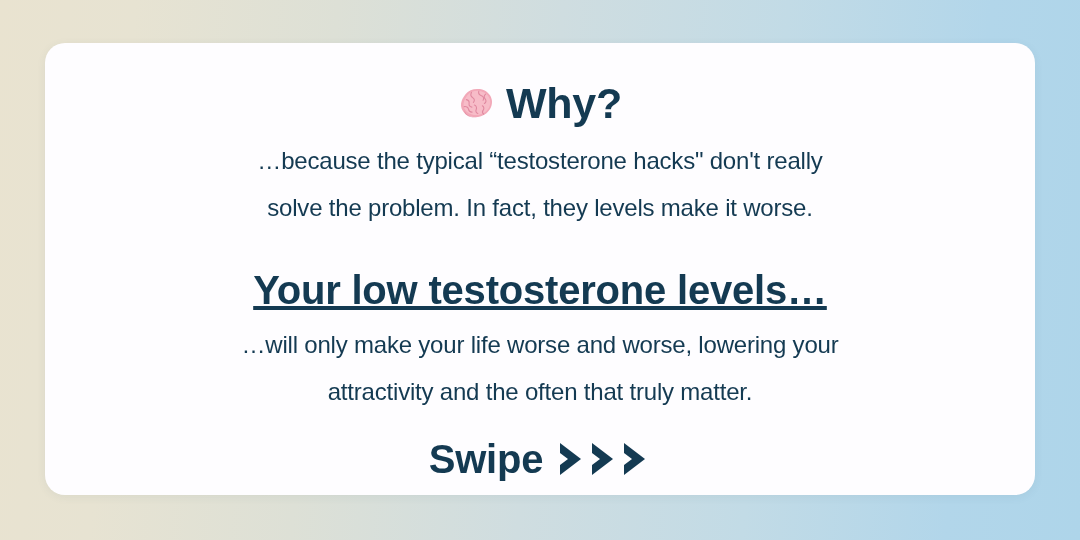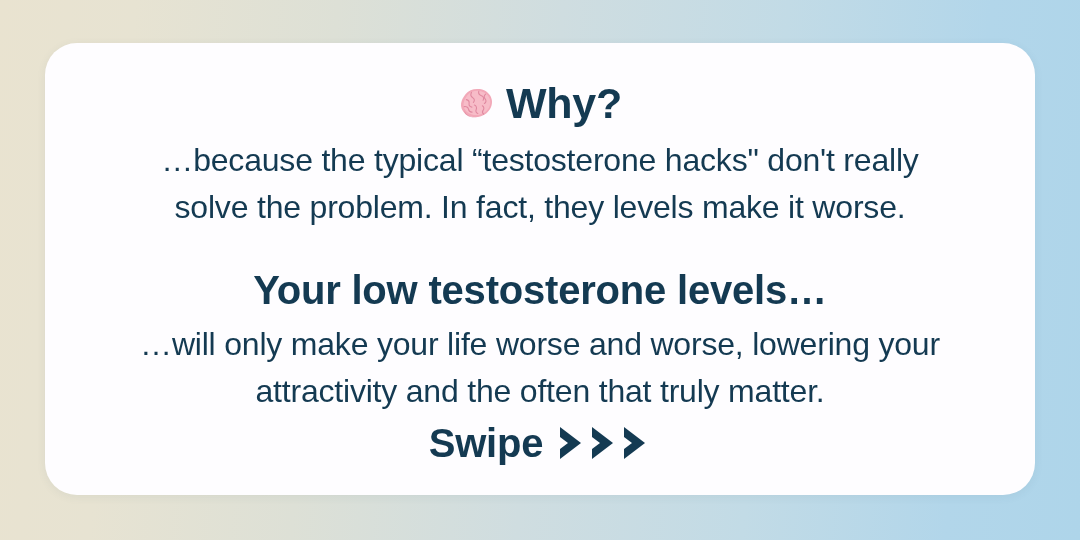--- a/index.html
+++ b/index.html
@@ -29,21 +29,21 @@
   }
 
   
   #content-card {
     position: absolute;
     left: 45px;
     top: 43px;
     width: 990px;
     height: 452px;
     background: #fefdff;
-    border-radius: 32px;
+    border-radius: 20px;
     box-shadow: 0 2px 10px rgba(60, 80, 100, 0.07);
     display: flex;
     flex-direction: column;
     align-items: center;
     padding-top: 32px;
   }
 
   
   .navy {
     color: #143a52;
@@ -75,40 +75,41 @@
     line-height: 1;
   }
 
   
   .para-block {
     width: 900px;
     margin-top: 6px;
   }
 
   .para-line {
-    font-size: 32px;
+    font-size: 24px;
     line-height: 47px;
     font-weight: normal;
     white-space: nowrap;
   }
 
   #subhead-block { margin-top: 34px; }
 
   #subhead-text {
     font-size: 40px;
     font-weight: bold;
     line-height: 50px;
     white-space: nowrap;
+    text-decoration: underline;
   }
 
   #para2-block { }
 
   
   #swipe-row {
-    margin-top: 8px;
+    margin-top: 24px;
     display: flex;
     align-items: center;
     justify-content: center;
     gap: 14px;
   }
 
   #swipe-label {
     font-size: 40px;
     font-weight: bold;
     line-height: 1;

